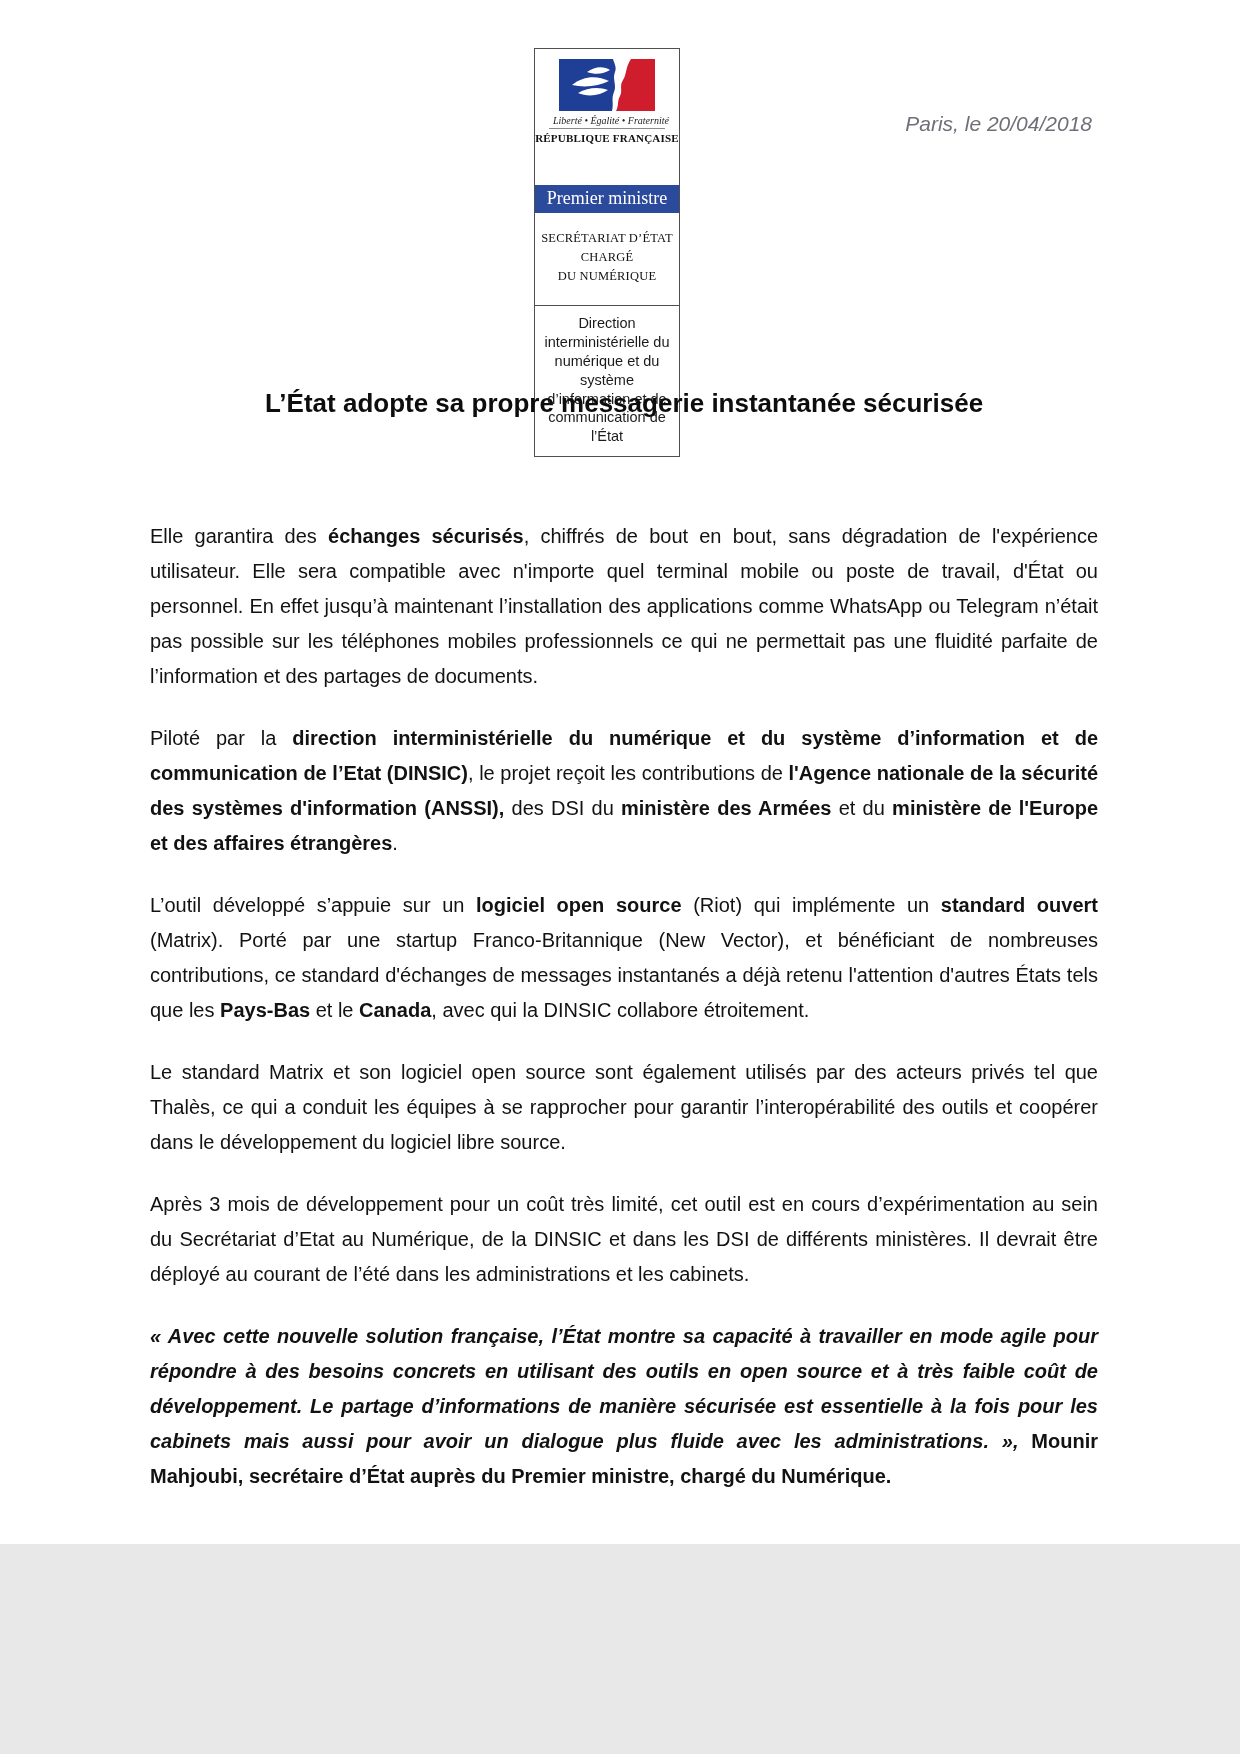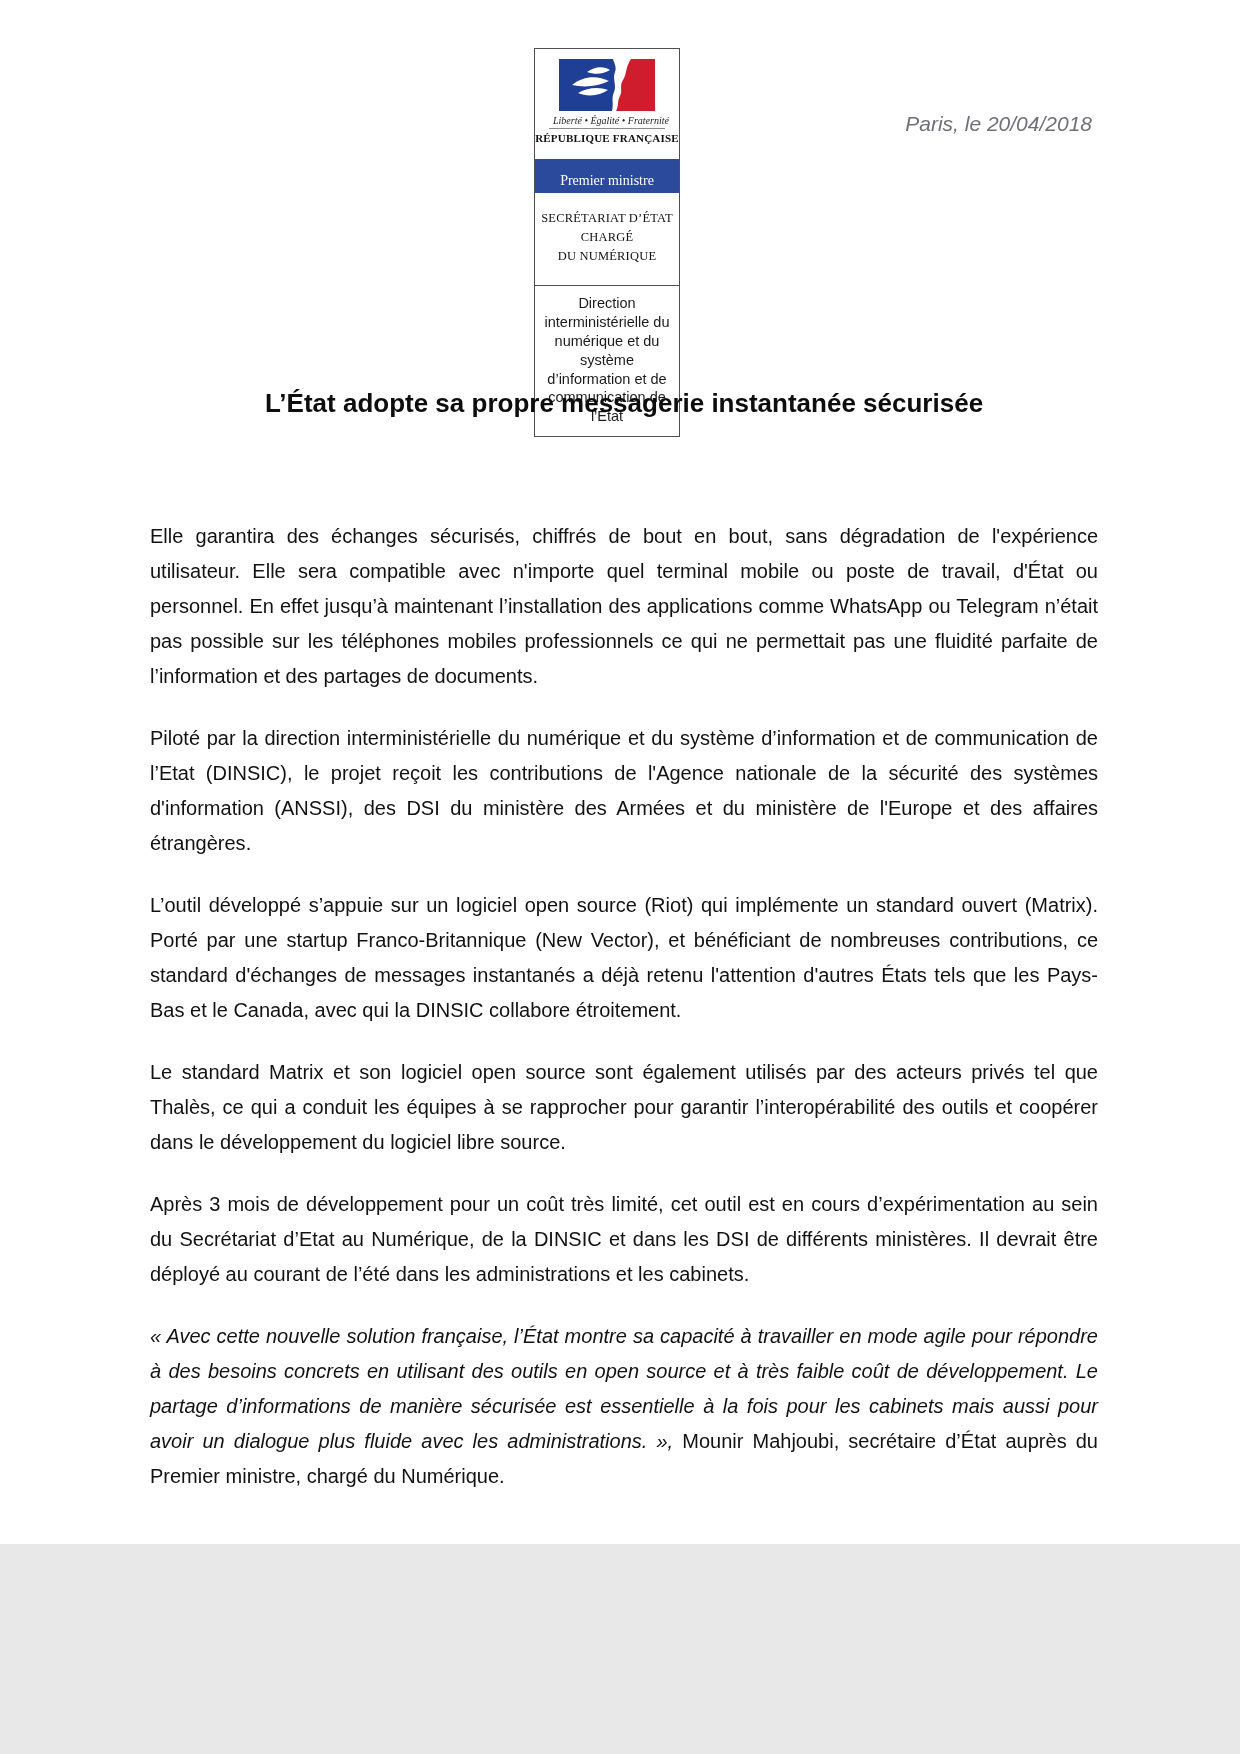--- a/index.html
+++ b/index.html
@@ -26,22 +26,23 @@
     padding:0 4px 2px 4px;border-bottom:1px solid #8a8a8a;
     margin:0 14px;
   }
   .republic{
     font-family:"Liberation Serif", serif;font-weight:bold;
     font-size:11px;letter-spacing:.2px;color:#111;
     padding:3px 0 15px 0;white-space:nowrap;
   }
   .banner{
     background:var(--banner-blue,#2c4a9c);color:#fff;
-    font-family:"Liberation Serif", serif;font-size:14px;
-    padding:14px 0 4px 0;
+    font-family:"Liberation Serif", serif;font-size:18px;
+    padding:3px 0 4px 0;
+    margin-top:26px;
   }
   .secretariat{
     font-family:"Liberation Serif", serif;font-size:12.5px;
     line-height:1.5;color:#111;padding:16px 2px 20px 2px;
     letter-spacing:.2px;
   }
   .direction-cell{
     border-top:1px solid #4f4f4f;
     font-size:14.5px;line-height:1.3;color:#1b1b1b;
     padding:8px 3px 10px 3px;
@@ -58,21 +59,21 @@
   }
   .doc-title{
     font-size:26px;font-weight:bold;text-align:center;
     margin:0 0 100px 0;color:#0d0d0d;
   }
   .para{
     font-size:20px;line-height:35px;text-align:justify;
     margin:0 0 27px 0;color:#121212;
   }
   .para.quote{margin-top:6px;}
-  .b{font-weight:normal;}
+  .b{font-weight:bold;}
   .i{font-style:italic;}
 
   
   .footer{
     position:absolute;top:1576px;left:150px;width:948px;
     text-align:center;font-size:20px;color:#121212;
   }
   .contact-heading{font-weight:bold;margin:0 0 4px 0;font-size:20px;}
   .contact-line{margin:0;line-height:30px;}
   .contact-line a{

